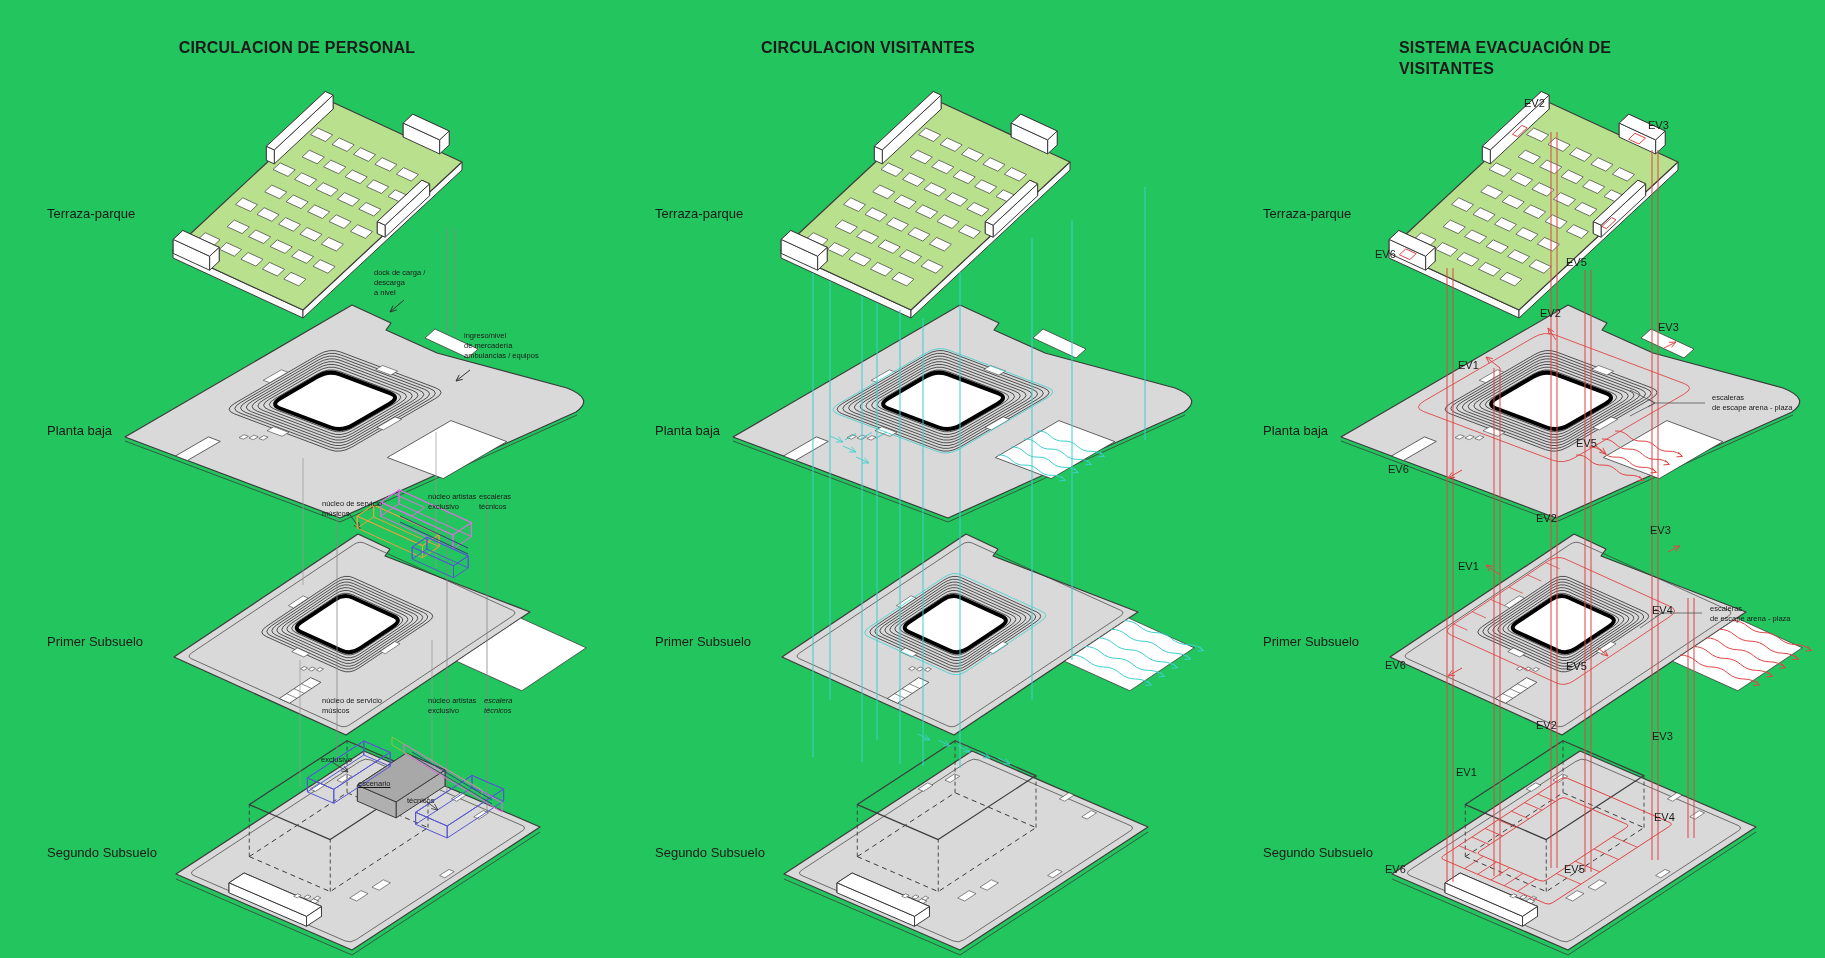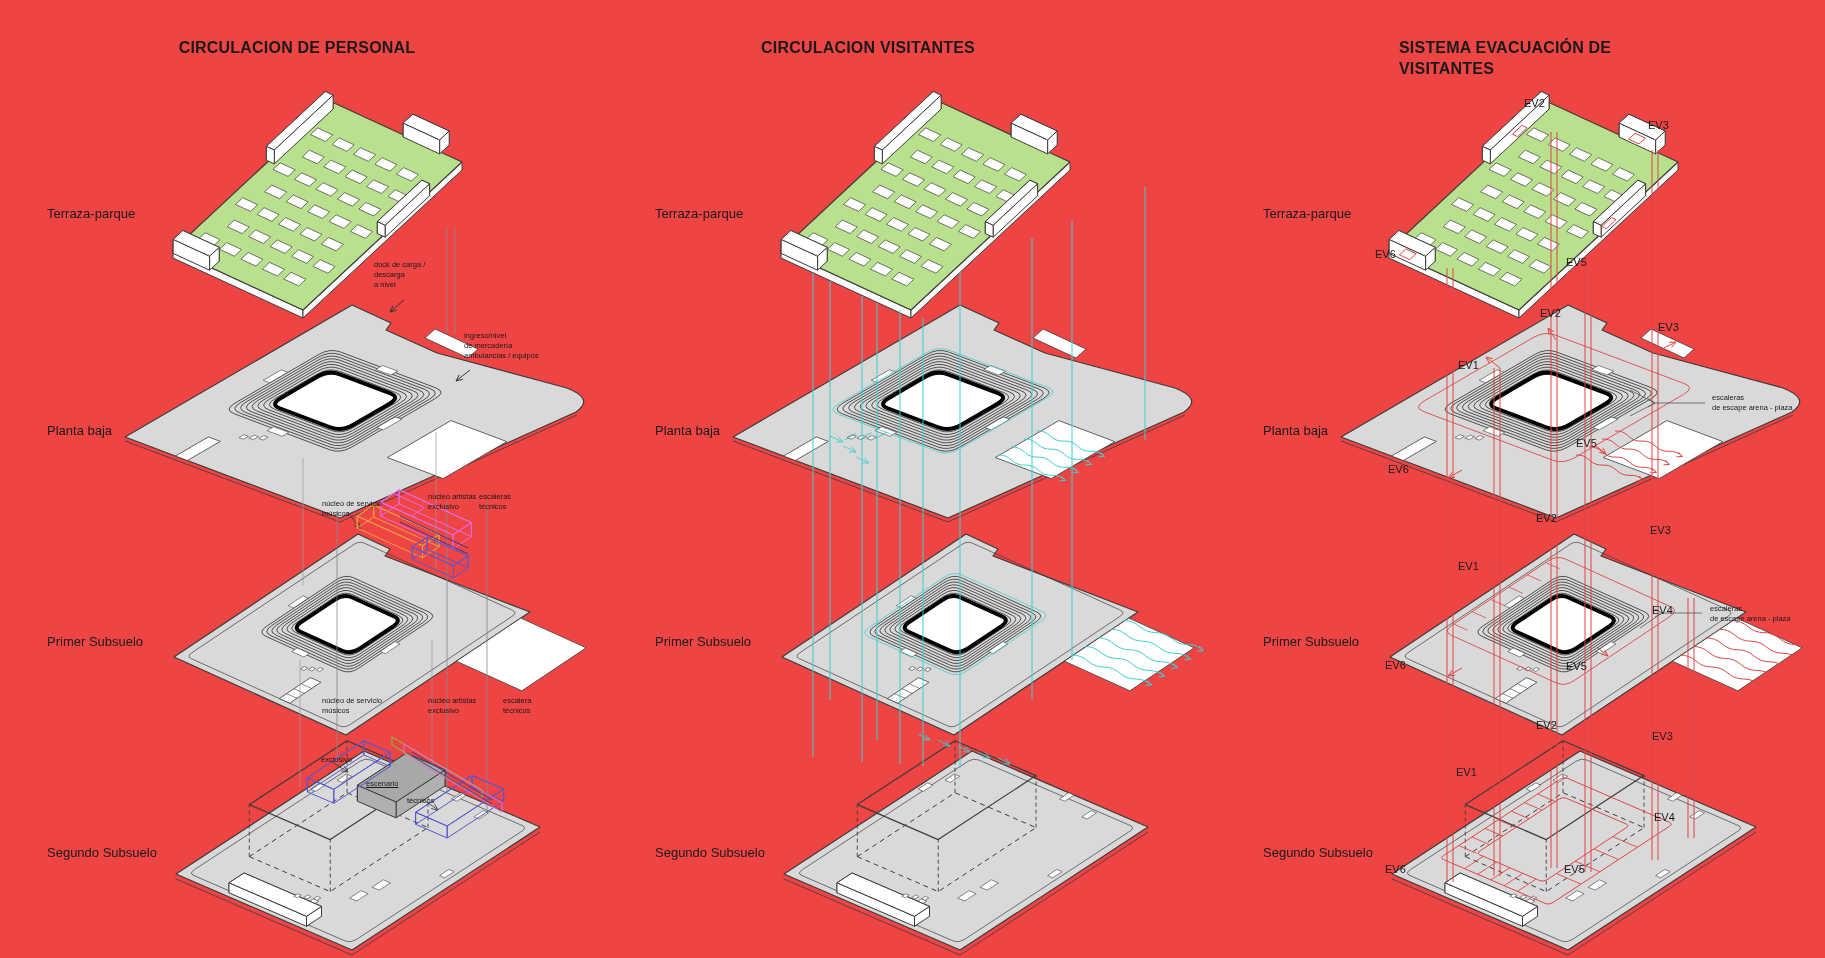--- a/index.html
+++ b/index.html
@@ -1,17 +1,17 @@
 <!DOCTYPE html>
 <html><head>
 <meta charset="utf-8">
 <style>
   html,body{margin:0;padding:0;background:#fff;}
   body{width:1825px;height:958px;font-family:"Liberation Sans",sans-serif;}
-  .stage{position:relative;width:1825px;height:958px;background:#ef4444;overflow:hidden;}
+  .stage{position:relative;width:1825px;height:958px;background:#22c55e;overflow:hidden;}
   .stage svg{position:absolute;left:0;top:0;width:1825px;height:958px;}
   #labels div{position:absolute;color:#1a1a1a;white-space:pre-line;line-height:1.3;}
   .title{position:absolute;top:38px;transform:translateX(-50%);font-weight:bold;font-size:16px;
          color:#111;white-space:nowrap;letter-spacing:.2px;}
   .t1{left:297px}.t2{left:868px}.t3{left:1541px}
   .lv{font-size:13px;}
   .ann{font-size:7.5px;line-height:1.35;}
   .ev{font-size:11px;}
   .esc{font-size:7.5px;line-height:1.35;}
 </style>
@@ -415,40 +415,40 @@
       <div class="lbl lv" style="left: 47px; top: 634px;">Primer Subsuelo</div>
       <div class="lbl lv" style="left: 47px; top: 845px;">Segundo Subsuelo</div>
       <div class="lbl lv" style="left: 655px; top: 206px;">Terraza-parque</div>
       <div class="lbl lv" style="left: 655px; top: 423px;">Planta baja</div>
       <div class="lbl lv" style="left: 655px; top: 634px;">Primer Subsuelo</div>
       <div class="lbl lv" style="left: 655px; top: 845px;">Segundo Subsuelo</div>
       <div class="lbl lv" style="left: 1263px; top: 206px;">Terraza-parque</div>
       <div class="lbl lv" style="left: 1263px; top: 423px;">Planta baja</div>
       <div class="lbl lv" style="left: 1263px; top: 634px;">Primer Subsuelo</div>
       <div class="lbl lv" style="left: 1263px; top: 845px;">Segundo Subsuelo</div>
-      <div class="lbl ann" style="left: 374px; top: 260px;">dock de carga /
+      <div class="lbl ann" style="left: 374px; top: 268px;">dock de carga /
 descarga
 a nivel</div>
       <div class="lbl ann" style="left: 464px; top: 331px;">ingreso/nivel
 de mercadería
 ambulancias / equipos</div>
       <div class="lbl ann" style="left: 322px; top: 499px;">núcleo de servicio
 músicos</div>
       <div class="lbl ann" style="left: 428px; top: 492px;">núcleo artistas
 exclusivo</div>
       <div class="lbl ann" style="left: 479px; top: 492px;">escaleras
 técnicos</div>
       <div class="lbl ann" style="left: 322px; top: 696px;">núcleo de servicio
 músicos</div>
       <div class="lbl ann" style="left: 428px; top: 696px;">núcleo artistas
 exclusivo</div>
-      <div class="lbl ann" style="left: 503px; top: 696px;">escalera
+      <div class="lbl ann" style="left: 484px; top: 696px; font-style: italic;">escalera
 técnicos</div>
       <div class="lbl ann" style="left: 321px; top: 755px;">exclusivo</div>
-      <div class="lbl ann" style="left: 366px; top: 779px; text-decoration: underline;">escenario</div>
+      <div class="lbl ann" style="left: 358px; top: 779px; text-decoration: underline;">escenario</div>
       <div class="lbl ann" style="left: 407px; top: 796px;">técnicos</div>
       <div class="lbl ev" style="left: 1524px; top: 96px;">EV2</div>
       <div class="lbl ev" style="left: 1648px; top: 118px;">EV3</div>
       <div class="lbl ev" style="left: 1375px; top: 247px;">EV6</div>
       <div class="lbl ev" style="left: 1566px; top: 255px;">EV5</div>
       <div class="lbl ev" style="left: 1540px; top: 306px;">EV2</div>
       <div class="lbl ev" style="left: 1658px; top: 320px;">EV3</div>
       <div class="lbl ev" style="left: 1458px; top: 358px;">EV1</div>
       <div class="lbl ev" style="left: 1576px; top: 436px;">EV5</div>
       <div class="lbl ev" style="left: 1388px; top: 462px;">EV6</div>

